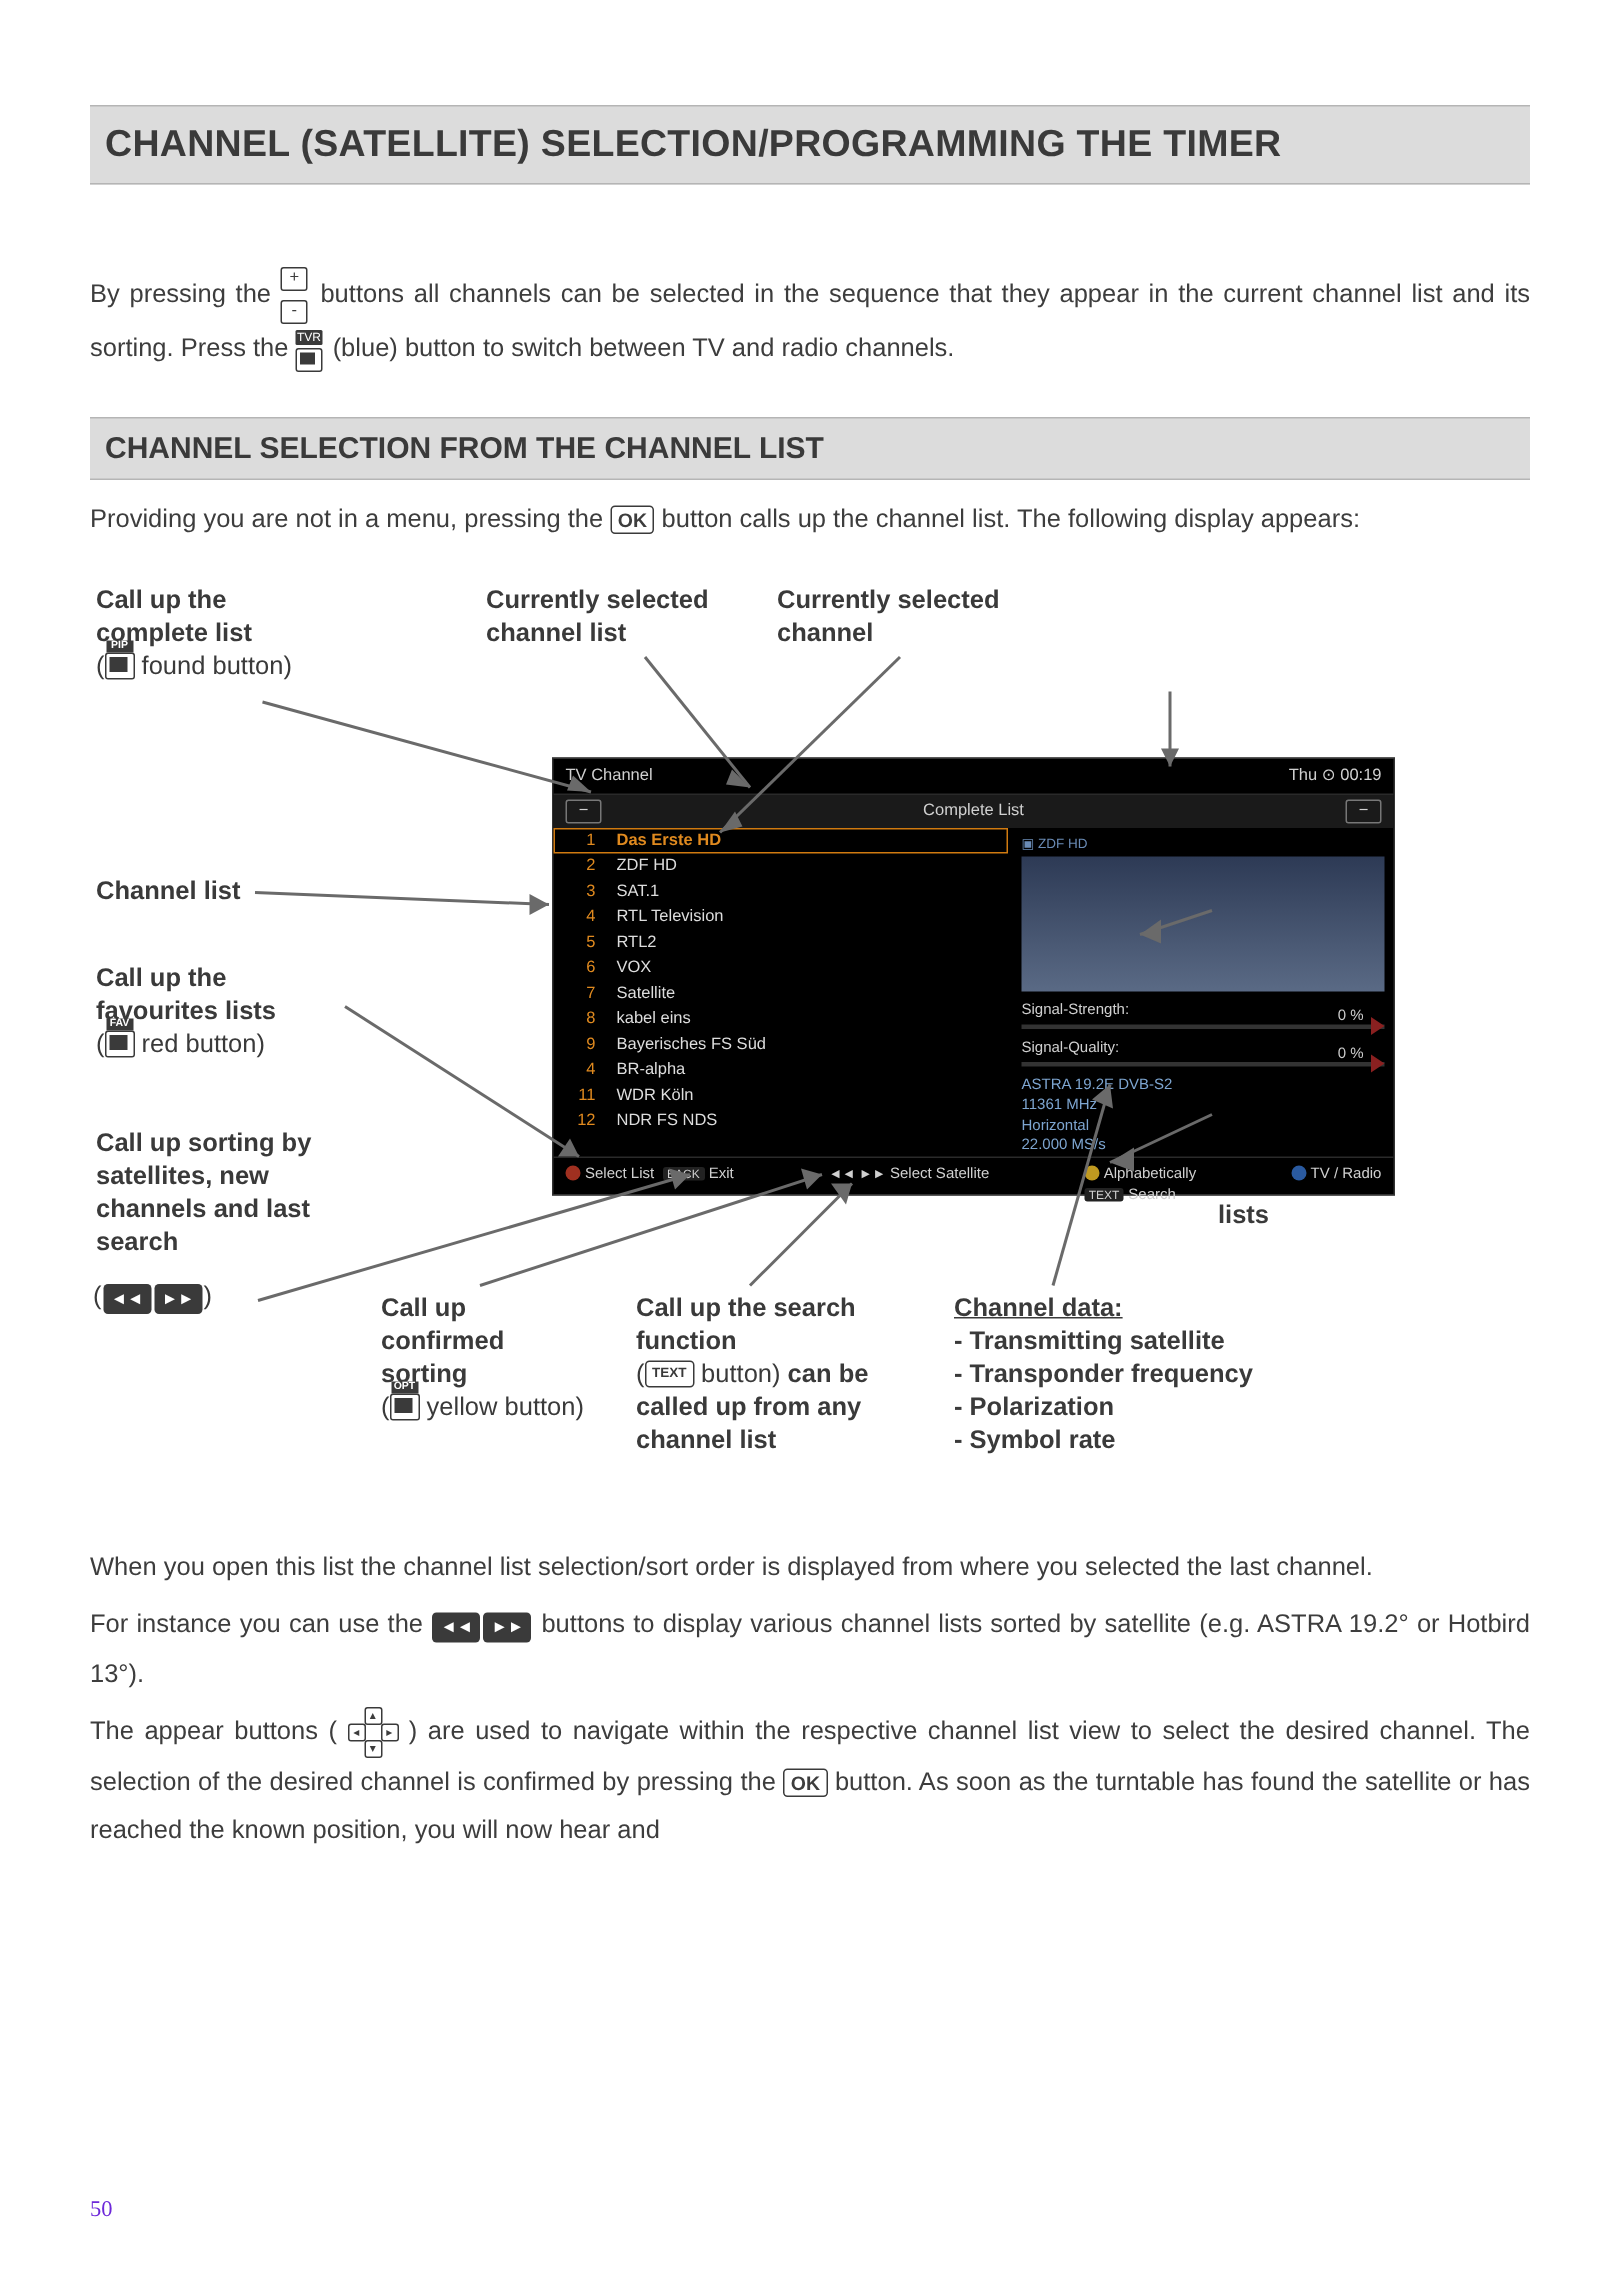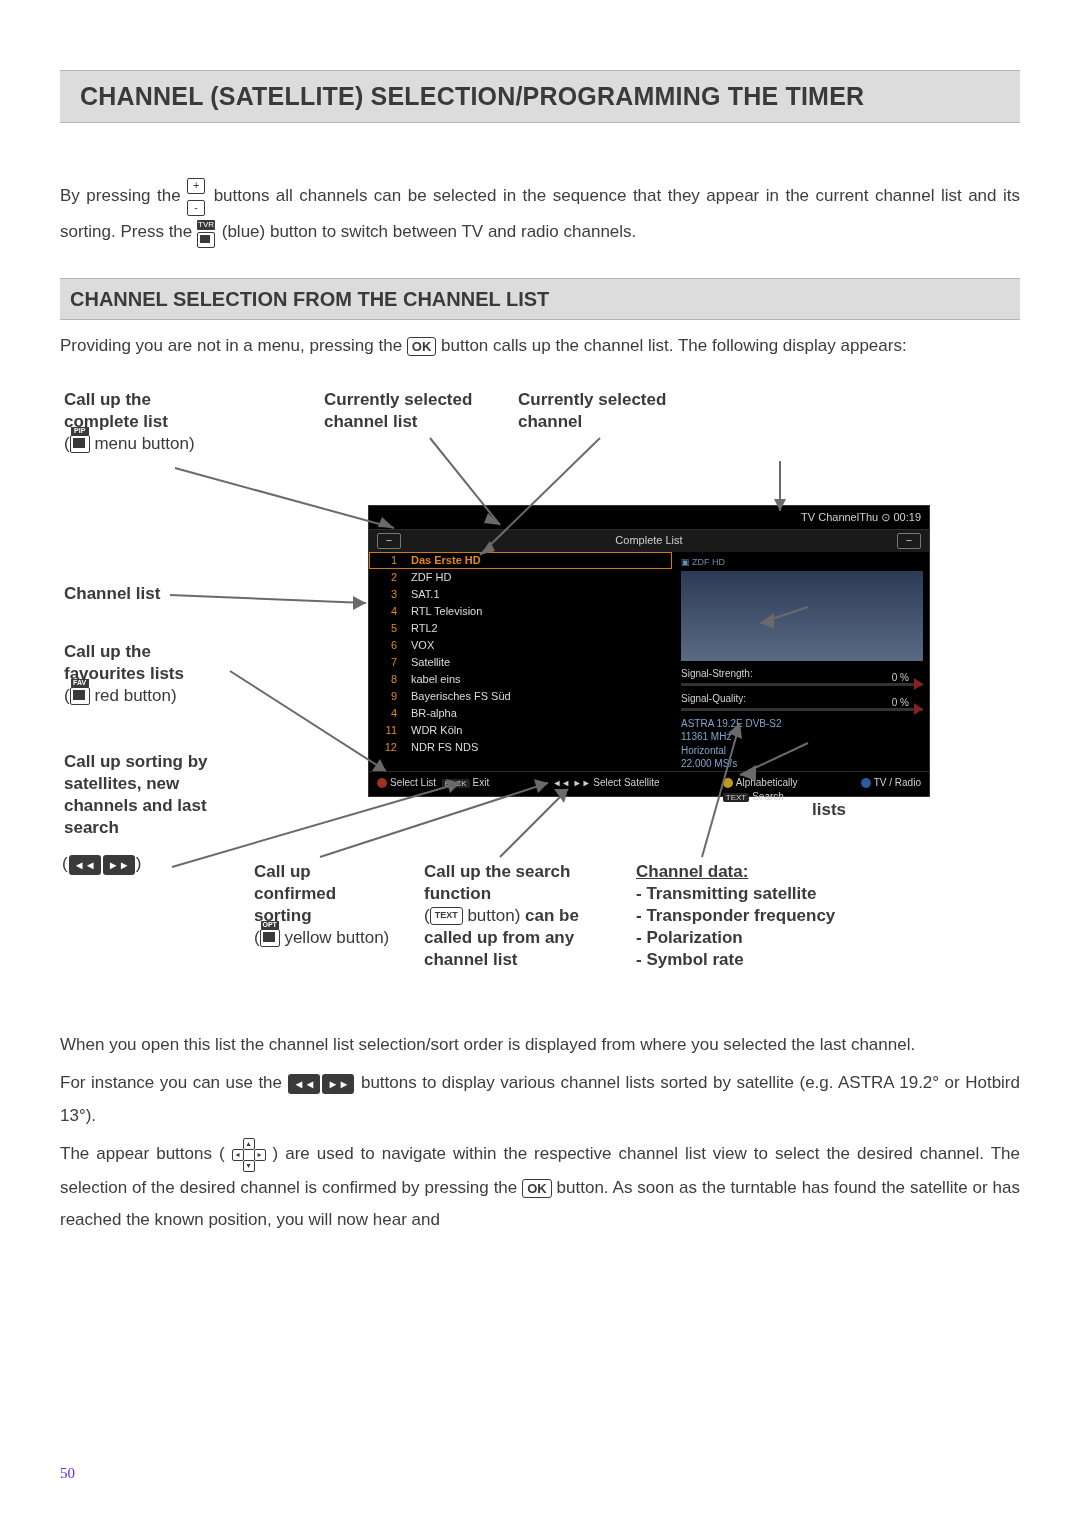--- a/index.html
+++ b/index.html
@@ -15,21 +15,21 @@
     width: 1080px;
     height: 1524px;
     position: relative;
     padding: 70px 60px 0 60px;
     box-sizing: border-box;
   }
   .title-bar {
     background: #dcdcdc;
     border-top: 1px solid #b5b5b5;
     border-bottom: 1px solid #b5b5b5;
-    padding: 8px 20px;
+    padding: 8px 10px;
     font-weight: bold;
     font-size: 25px;
     letter-spacing: 0.2px;
     color: #3a3a3a;
     margin-bottom: 55px;
   }
   .sub-bar {
     background: #dcdcdc;
     border-top: 1px solid #b5b5b5;
     border-bottom: 1px solid #b5b5b5;
@@ -102,21 +102,21 @@
     left: 308px;
     top: 122px;
     width: 560px;
     height: 290px;
     background: #000;
     border: 1px solid #333;
     font-size: 11px;
     color: #d0d0d0;
   }
   .osd-head {
-    display:flex; justify-content: flex-end; padding: 4px 8px; border-bottom:1px solid #2a2a2a;
+    display:flex; justify-content: space-between; padding: 4px 8px; border-bottom:1px solid #2a2a2a;
   }
   .osd-sub {
     display:flex; justify-content: space-between; align-items:center; padding: 3px 8px; background:#1a1a1a;
   }
   .osd-sub .minus{width:22px;height:14px;border:1px solid #777;border-radius:2px;text-align:center;line-height:12px;}
   .osd-list { float:left; width:303px; }
   .osd-right { float:right; width:248px; padding: 4px 6px 0 0; box-sizing:border-box;}
   .row { display:flex; border-bottom:0px solid #222; height:17px; line-height:17px;}
   .row .n{width:28px; text-align:right; padding-right:6px; color:#e08a1f;}
   .row .t{flex:1; padding-left:8px; color:#ddd;}
@@ -163,21 +163,21 @@
   <p class="para">
     <span>Providing you are not in a menu, pressing the </span>
     <span class="ok-btn">OK</span>
     <span> button calls up the channel list. The following display appears:</span>
   </p>
 
   <div class="callout-area">
 
     <div class="label" style="left:4px;top:6px;width:160px">
       <span>Call up the complete list</span><br>
-      <span class="sub">(</span><span class="color-btn"><span class="tag">PIP</span><span class="inner"></span></span><span class="sub"> menu button)</span>
+      <span class="sub">(</span><span class="color-btn"><span class="tag">PIP</span><span class="inner"></span></span><span class="sub"> found button)</span>
     </div>
     <div class="label" style="left:264px;top:6px;width:170px">Currently selected channel list</div>
     <div class="label" style="left:458px;top:6px;width:170px">Currently selected channel</div>
 
     <div class="label" style="left:4px;top:200px">Channel list</div>
     <div class="label" style="left:4px;top:258px;width:170px">
       <span>Call up the favourites lists</span><br>
       <span class="sub">(</span><span class="color-btn"><span class="tag">FAV</span><span class="inner"></span></span><span class="sub"> red button)</span>
     </div>
     <div class="label" style="left:4px;top:368px;width:185px">Call up sorting by satellites, new channels and last search</div>

